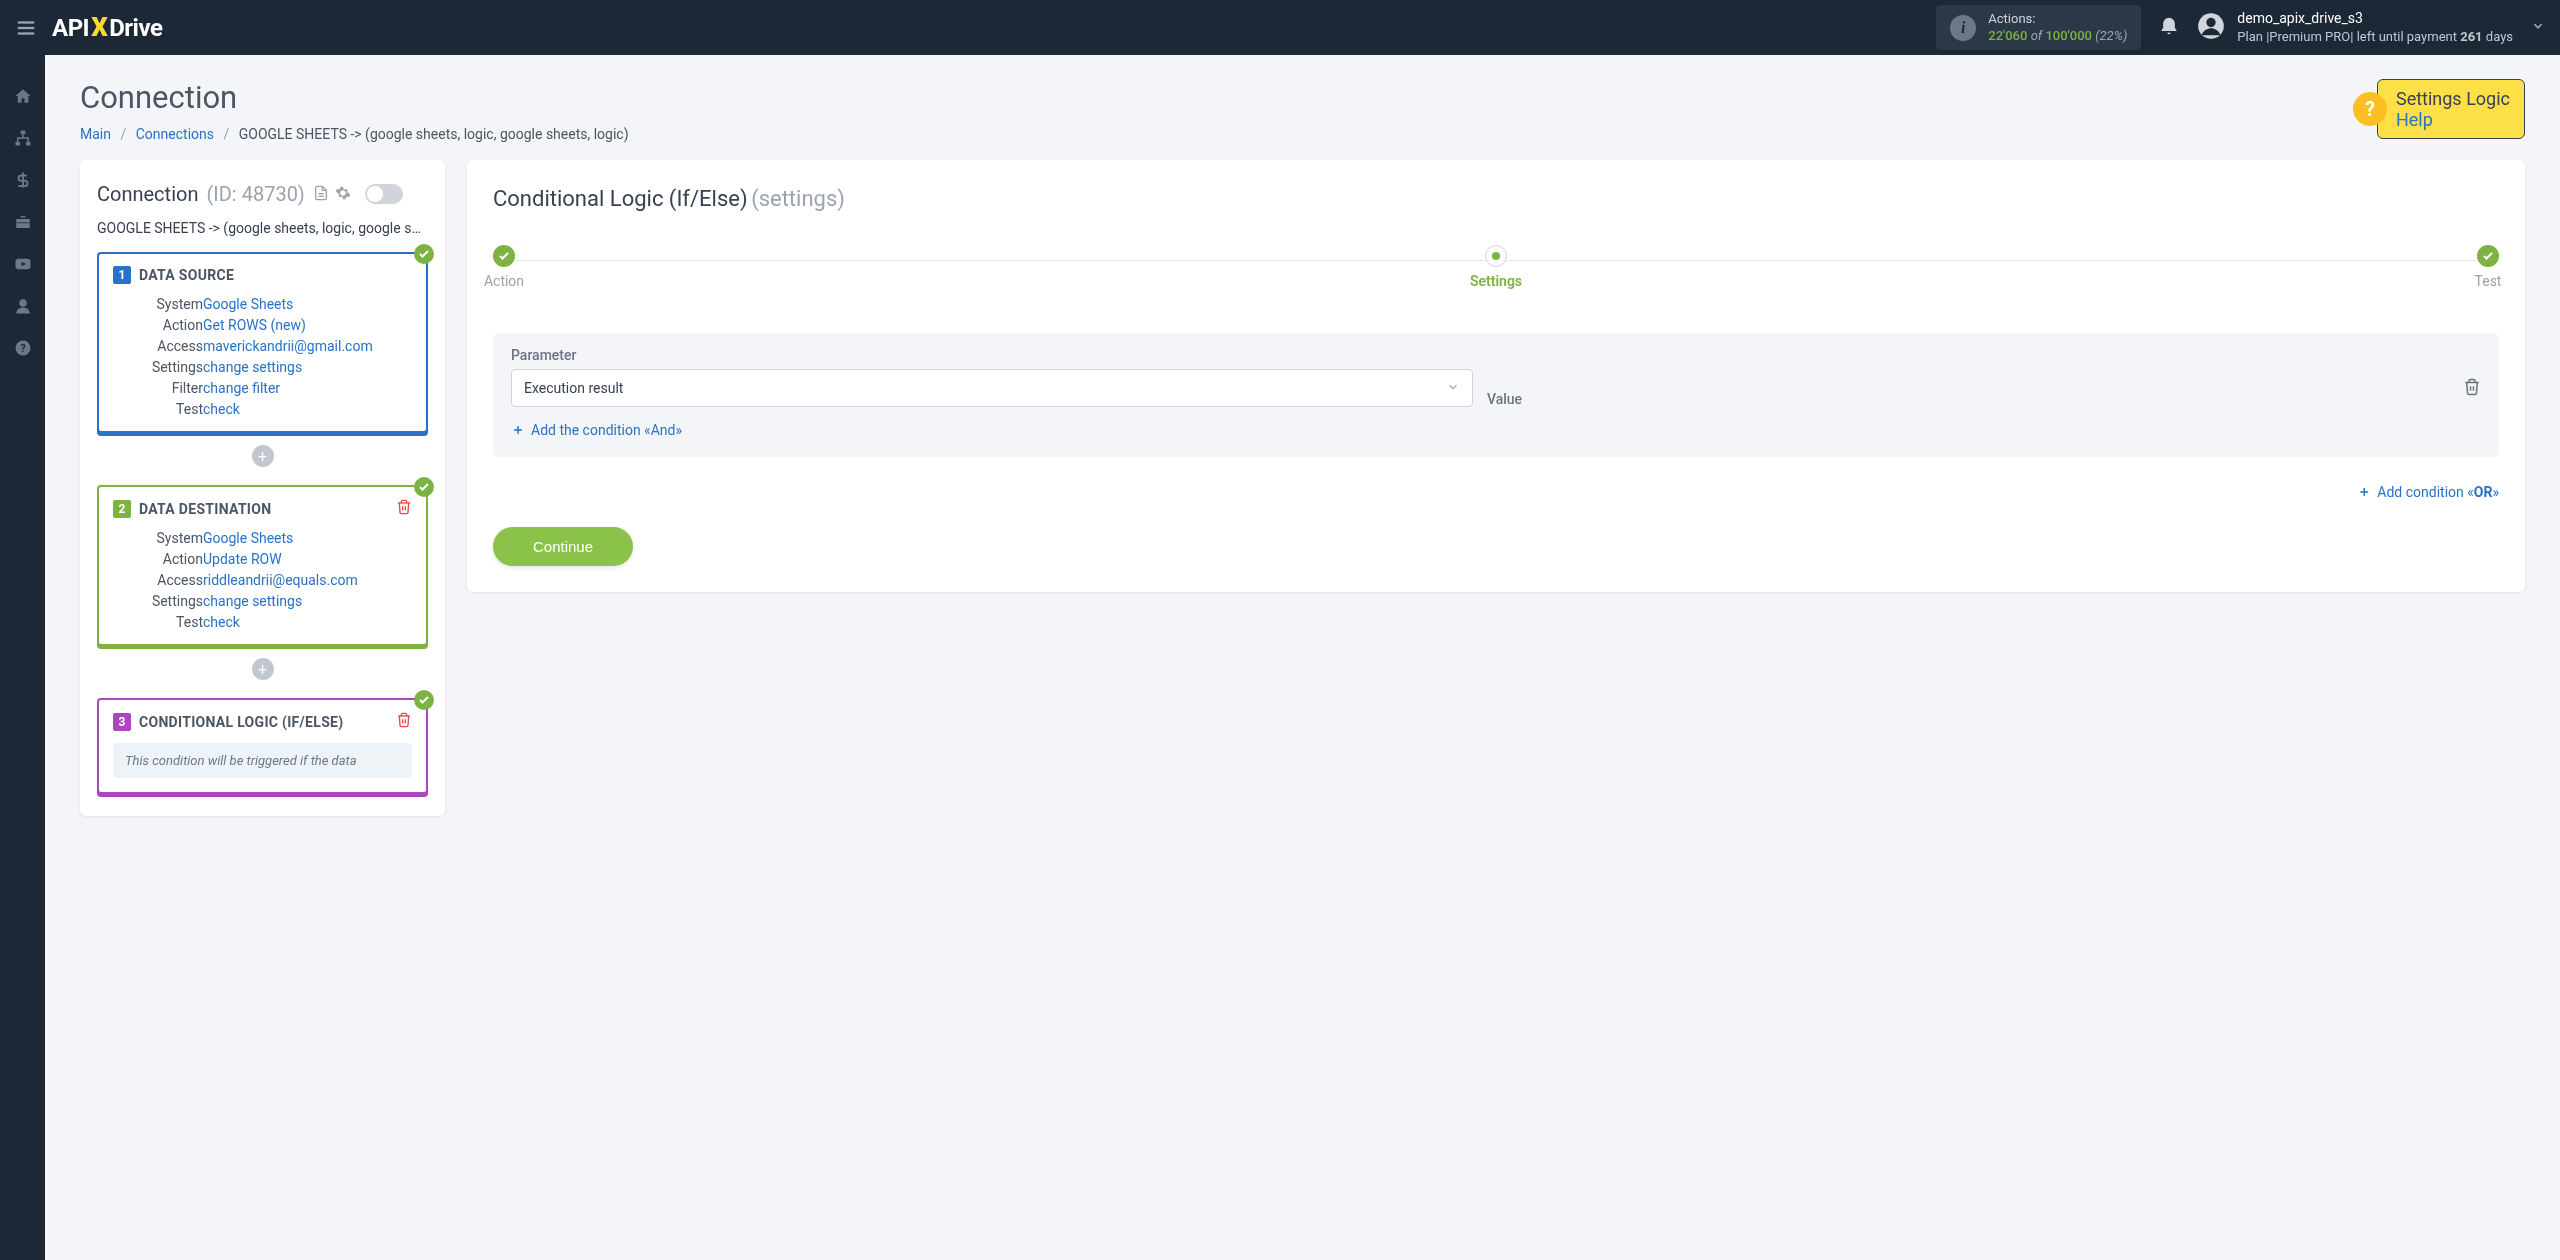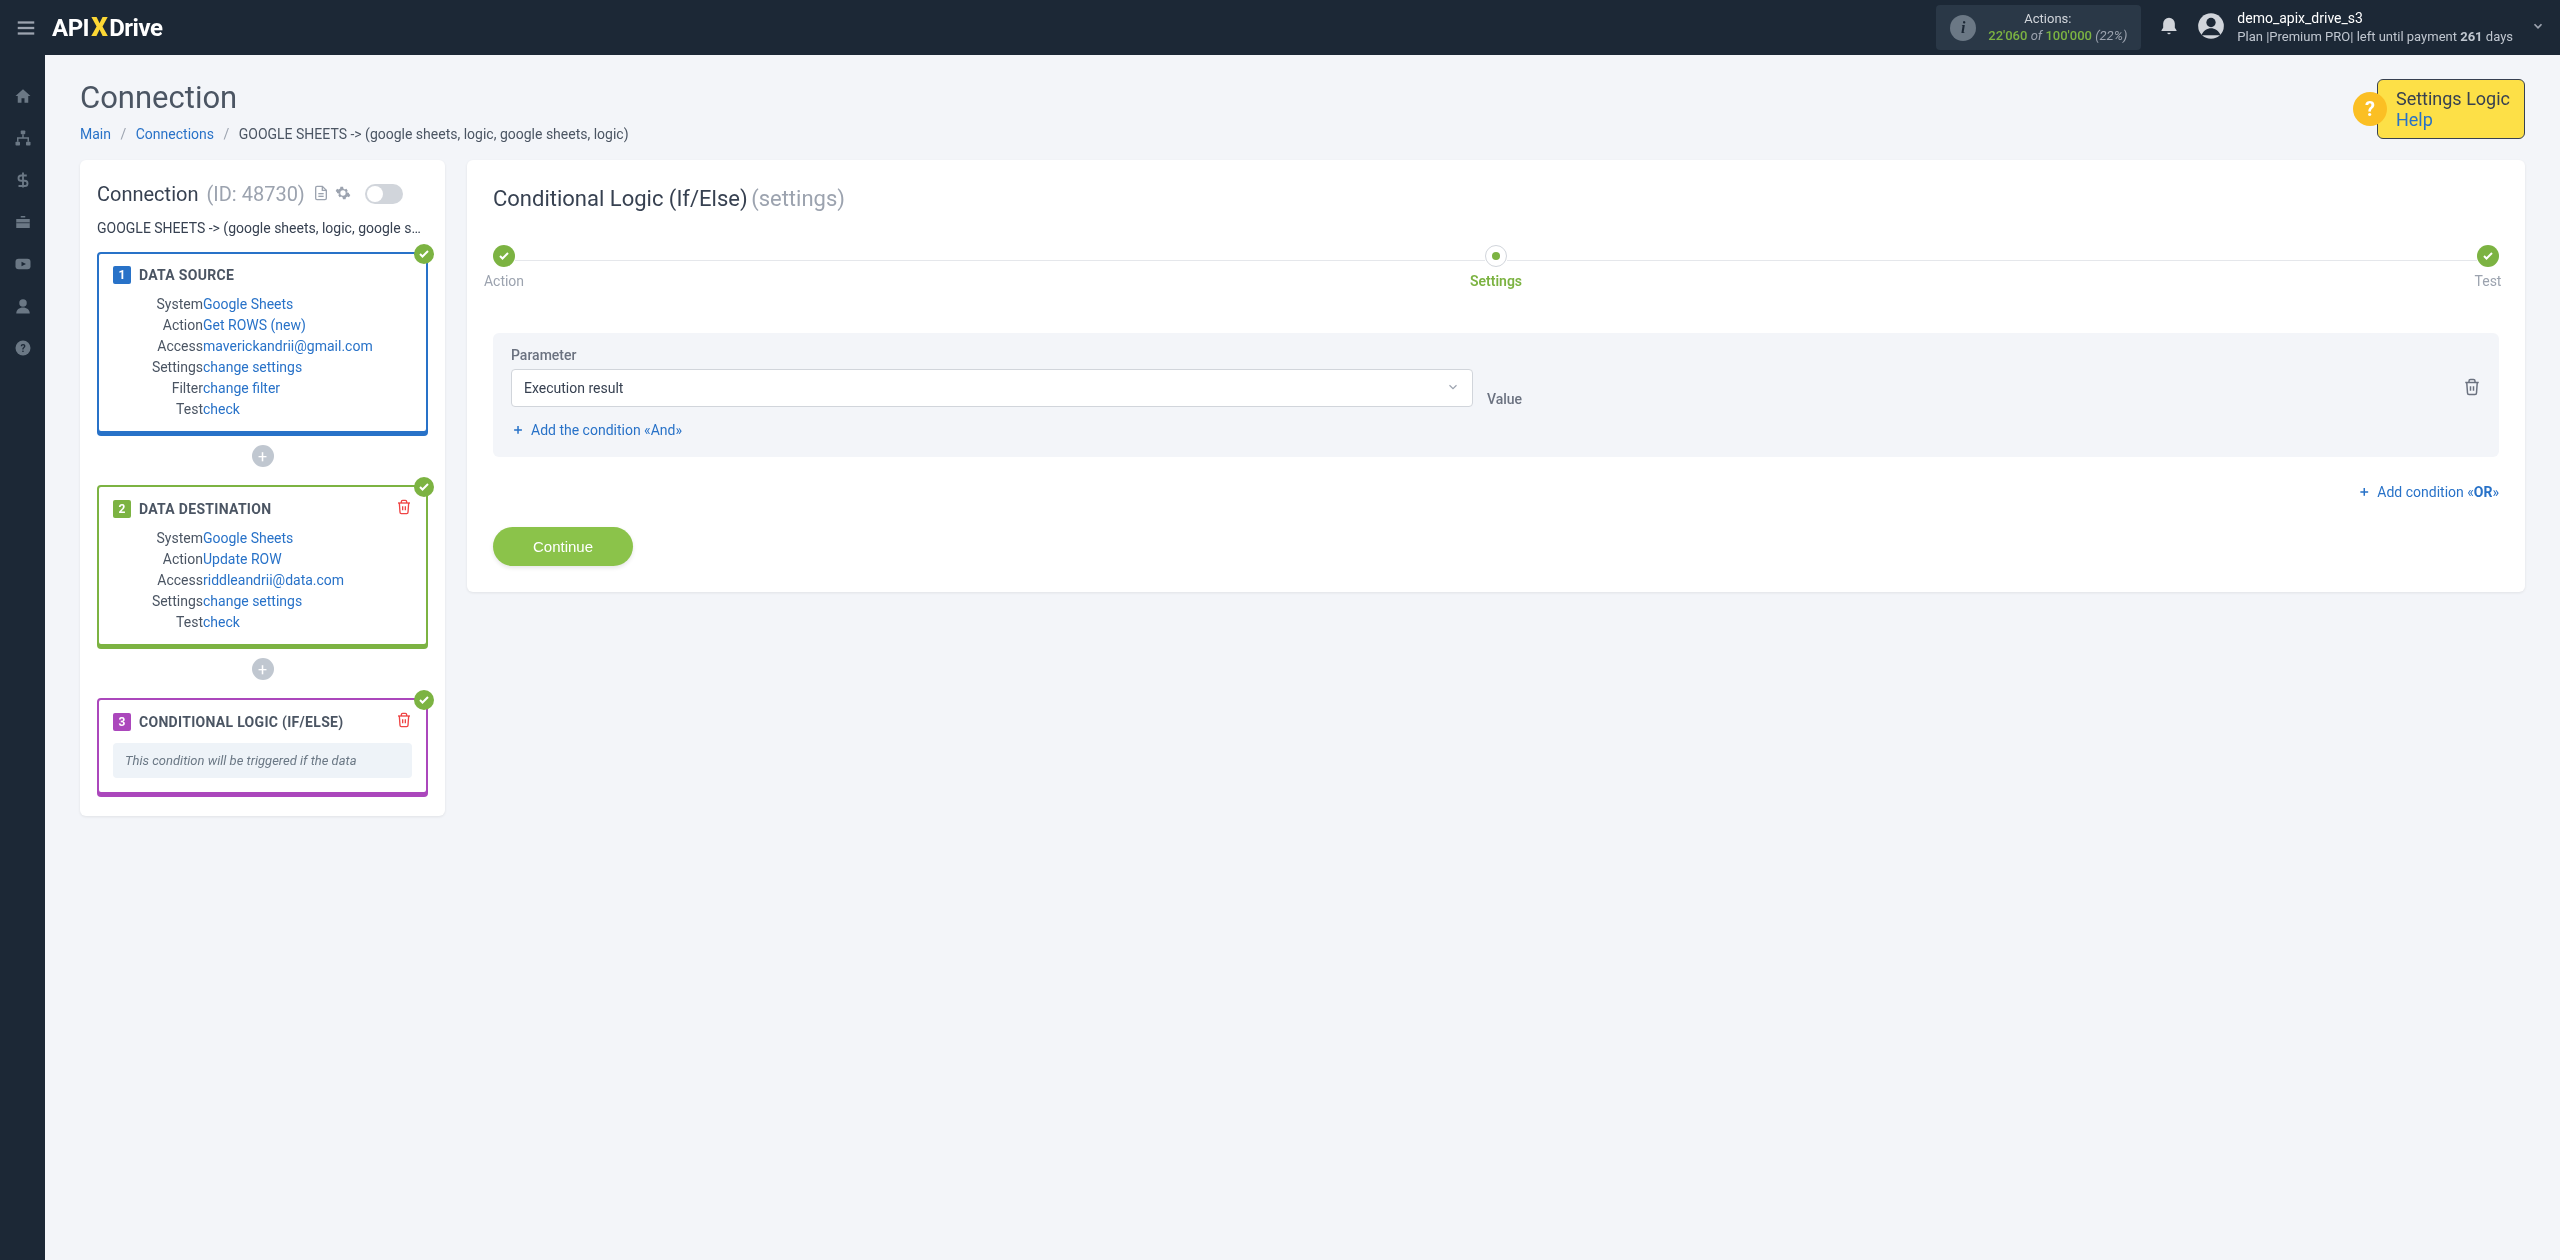--- a/index.html
+++ b/index.html
@@ -9,21 +9,21 @@
     .topbar { background: #1c2836; height: 55px; display: flex; align-items: center; padding: 0 15px; position: relative; gap: 15px;}
     .hamburger-icon { color: #9ca3af; cursor: pointer; display: flex; }
     .logo { display: flex; align-items: center; gap: 2px; text-align: center; }
     .logo-text { color: #fff; font-size: 24px; font-weight: 700; letter-spacing: -0.5px; }
     .logo-x { color: #fdd835; font-weight: 900; font-size: 26px; position: relative; top: -1px;}
     
     .topbar-right { margin-left: auto; display: flex; align-items: center; gap: 18px; }
     .actions-box { background: #2a3847; border-radius: 4px; padding: 6px 14px; display: flex; align-items: center; gap: 12px; }
     .info-circle { width: 26px; height: 26px; border-radius: 50%; background: #6b7885; display: flex; align-items: center; justify-content: center; color: #1c2836; font-weight: 900; font-style: italic; font-size: 16px; font-family: Georgia, serif;}
     .actions-text { font-size: 13px; line-height: 1.3; }
-    .actions-label { color: #d1d5db; margin-left: 36px; }
+    .actions-label { color: #d1d5db; }
     .actions-num-green { color: #7cb342; font-weight: 500; }
     .actions-of { color: #9ca3af; font-style: italic; }
     .actions-pct { color: #9ca3af; font-style: italic; }
     .bell-icon { color: #d1d5db; cursor: pointer; }
     .user-area { display: flex; align-items: center; gap: 12px; cursor: pointer; }
     .avatar-icon { color: #d1d5db; }
     .user-info { line-height: 1.35; }
     .user-name { color: #fff; font-size: 14px; }
     .user-plan { color: #c0c7d0; font-size: 13px; }
     .user-plan-days { font-weight: 700; }
@@ -324,21 +324,21 @@
           <div class="block-row">
               <div class="block-row-label">System</div>
               <div class="block-row-value">Google Sheets</div>
             </div>
           <div class="block-row">
               <div class="block-row-label">Action</div>
               <div class="block-row-value">Update ROW</div>
             </div>
           <div class="block-row">
               <div class="block-row-label">Access</div>
-              <div class="block-row-value">riddleandrii@data.com</div>
+              <div class="block-row-value">riddleandrii@equals.com</div>
             </div>
           <div class="block-row">
               <div class="block-row-label">Settings</div>
               <div class="block-row-value">change settings</div>
             </div>
           <div class="block-row">
               <div class="block-row-label">Test</div>
               <div class="block-row-value">check</div>
             </div>
         </div>

